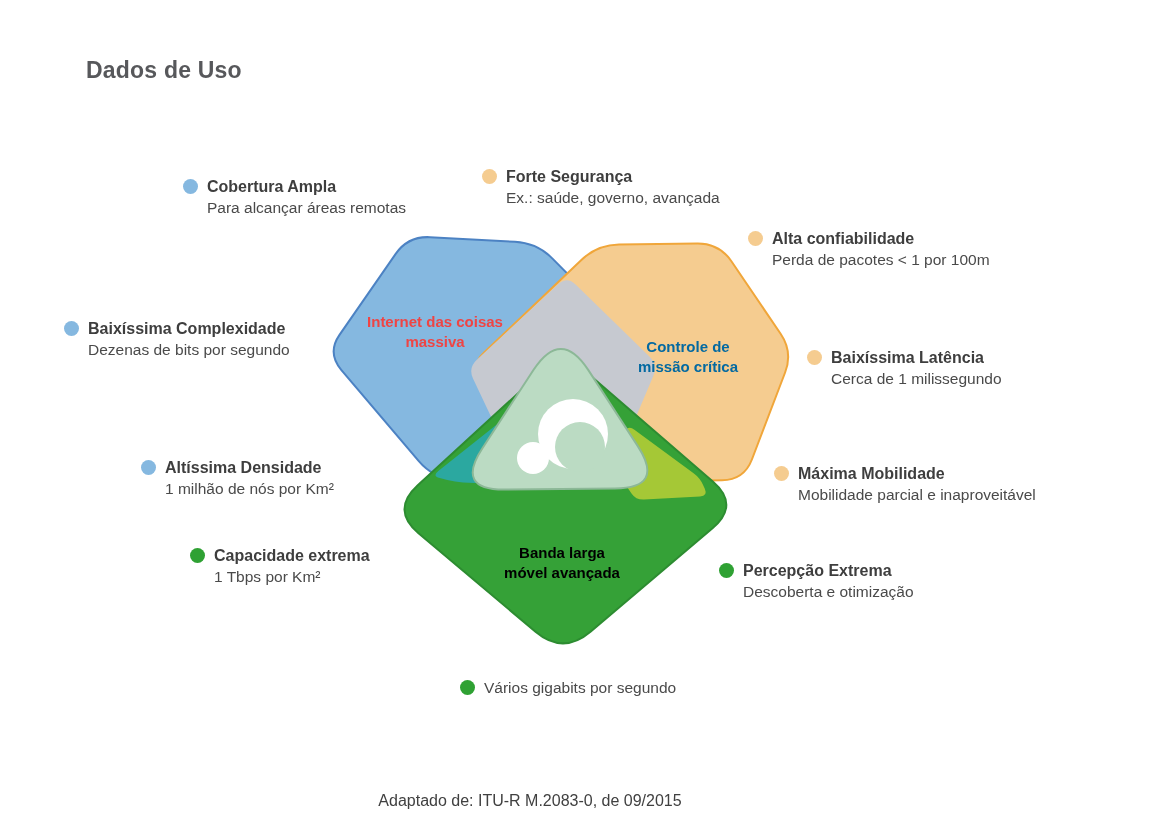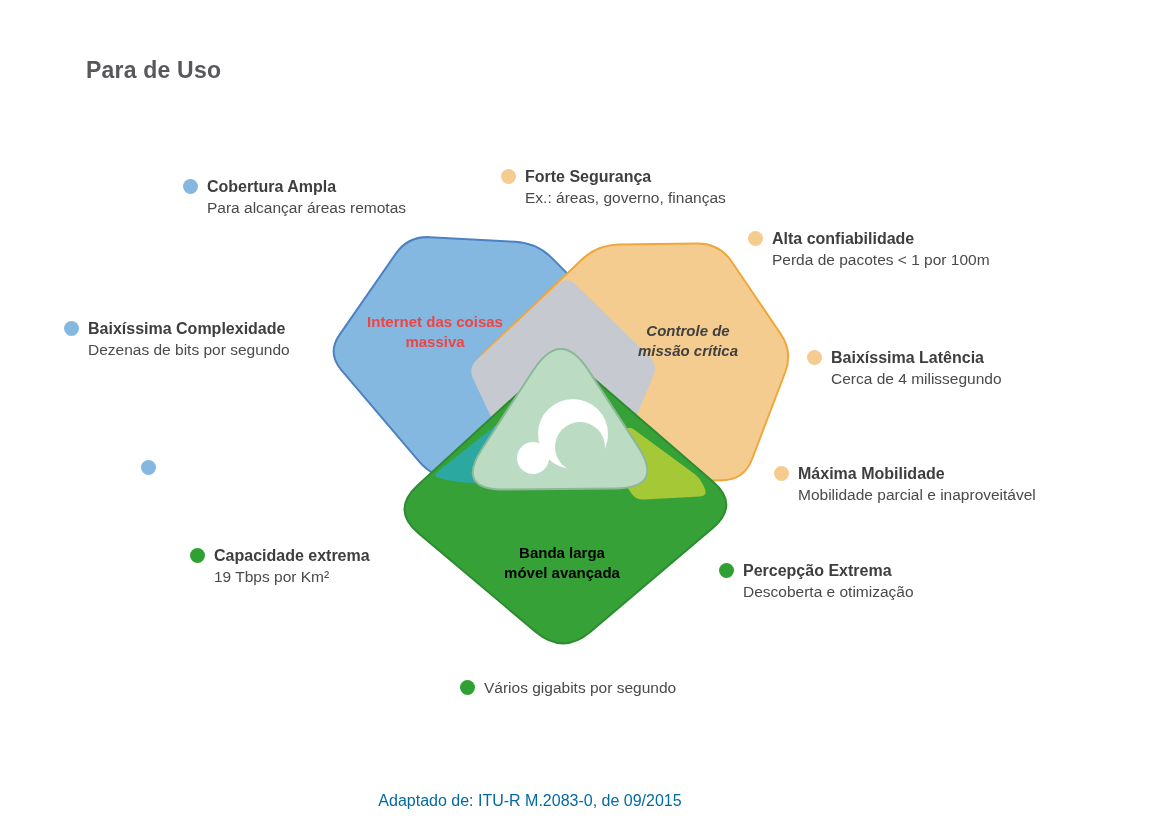--- a/index.html
+++ b/index.html
@@ -17,45 +17,45 @@
   }
   .dot{
     width:15px;height:15px;border-radius:50%;flex:0 0 auto;margin-top:3px;
   }
   .cat-blue{background:#85b8e0;}
   .cat-orange{background:#f5cc90;}
   .cat-green{background:#2fa133;}
   .feature .ft{font-size:16px;font-weight:bold;color:#3e3e3e;line-height:21px;}
   .feature .fd{font-size:15.5px;color:#4a4a4a;line-height:21px;}
   .f1{left:183px;top:176px}
-  .f2{left:501px;top:166px}
+  .f2{left:482px;top:166px}
   .f3{left:748px;top:228px}
   .f4{left:64px;top:318px}
   .f5{left:807px;top:347px}
   .f6{left:141px;top:457px}
   .f7{left:774px;top:463px}
   .f8{left:190px;top:545px}
   .f9{left:719px;top:560px}
   .f10{left:460px;top:677px}
   .region-label{
     position:absolute;width:220px;text-align:center;font-weight:bold;
     font-size:15px;line-height:20px;pointer-events:none;
   }
   .rl-blue{left:325px;top:312px;color:#ef4444;}
-  .rl-orange{left:578px;top:321px;color:#404040;font-style:italic;}
+  .rl-orange{left:578px;top:337px;color:#0369a1;}
   .rl-green{left:452px;top:543px;color:#000000;}
   .footer{
     position:absolute;left:0;top:792px;width:1060px;text-align:center;
-    font-size:16px;color:#0369a1;
+    font-size:16px;color:#404040;
   }
 </style>
 </head>
 <body>
 
-<div class="page-title">Para de Uso</div>
+<div class="page-title">Dados de Uso</div>
 
 <svg class="venn-svg" viewBox="0 0 1150 837">
   <path id="hex-blue" fill="#85b8e0" stroke="#4c82c3" stroke-width="2" d="M395.5,254.1 Q408,236 430.0,237.2 L515.0,241.8 Q537,243 552.5,258.6 L642.5,349.4 Q658,365 651.1,385.9 L621.9,474.1 Q615,495 593.1,493.0 L454.9,480.0 Q433,478 418.8,461.2 L341.2,369.8 Q327,353 339.5,334.9 Z"></path>
   <path id="hex-orange" fill="#f5cc90" stroke="#f0a63a" stroke-width="2" d="M581.1,260.2 Q597,245 619.0,244.6 L697.0,243.4 Q719,243 731.4,261.2 L780.6,333.8 Q793,352 785.1,372.5 L751.9,459.5 Q744,480 722.0,480.3 L634.0,481.7 Q612,482 594.8,468.3 L485.2,381.7 Q468,368 483.9,352.8 Z"></path>
   <path id="patch-gray" fill="#c6c9d0" d="M558.2,284.2 Q567,276 575.6,284.4 L649.4,356.6 Q658,365 653.3,376.0 L614.7,467.0 Q610,478 598.7,482.1 L574.3,490.9 Q563,495 551.8,490.6 L531.2,482.4 Q520,478 514.9,467.2 L473.1,378.8 Q468,368 476.8,359.8 Z"></path>
   <path id="diamond-green" fill="#35a137" stroke="#2d8c31" stroke-width="2" d="M536.5,376.4 Q563,352 590.2,375.5 L712.8,481.5 Q740,505 712.5,528.3 L590.5,631.7 Q563,655 535.5,631.8 L418.5,533.2 Q391,510 417.5,485.6 Z"></path>
   <path id="patch-teal" fill="#2ba8a0" d="M439.7,478.0 Q432,476 438.3,471.0 L498.7,423.0 Q505,418 510.5,423.8 L537.5,452.2 Q543,458 543.0,466.0 L543.0,478.0 Q543,486 535.0,485.6 L463.0,482.4 Q455,482 447.3,480.0 Z"></path>
   <path id="patch-olive" fill="#a5c836" d="M624.5,432.2 Q628,425 634.4,429.7 L693.6,473.3 Q700,478 703.2,485.3 L704.8,488.7 Q708,496 700.0,496.4 L644.0,499.6 Q636,500 631.5,493.4 L614.5,468.6 Q610,462 613.5,454.8 Z"></path>
   <path id="tri-center" fill="#bbdbc3" stroke="#8cb897" stroke-width="2" d="M533.6,369.8 Q561,328 588.2,369.9 L637.8,446.1 Q665,488 615.0,488.5 L505.0,489.5 Q455,490 482.4,448.2 Z"></path>
   <g transform="translate(563,440)">
@@ -82,59 +82,63 @@
   <span class="dot cat-blue"></span>
   <div>
       <div class="ft">Cobertura Ampla</div>
        <div class="fd">Para alcançar áreas remotas</div>
     </div>
 </div>
 <div class="feature f2">
   <span class="dot cat-orange"></span>
   <div>
       <div class="ft">Forte Segurança</div>
-       <div class="fd">Ex.: áreas, governo, finanças</div>
+       <div class="fd">Ex.: saúde, governo, avançada</div>
     </div>
 </div>
 <div class="feature f3">
   <span class="dot cat-orange"></span>
   <div>
       <div class="ft">Alta confiabilidade</div>
        <div class="fd">Perda de pacotes &lt; 1 por 100m</div>
     </div>
 </div>
 <div class="feature f4">
   <span class="dot cat-blue"></span>
   <div>
       <div class="ft">Baixíssima Complexidade</div>
        <div class="fd">Dezenas de bits por segundo</div>
     </div>
 </div>
 <div class="feature f5">
   <span class="dot cat-orange"></span>
   <div>
       <div class="ft">Baixíssima Latência</div>
-       <div class="fd">Cerca de 4 milissegundo</div>
+       <div class="fd">Cerca de 1 milissegundo</div>
     </div>
 </div>
 <div class="feature f6">
   <span class="dot cat-blue"></span>
+  <div>
+      <div class="ft">Altíssima Densidade</div>
+       <div class="fd">1 milhão de nós por Km²</div>
+    </div>
 </div>
 <div class="feature f7">
   <span class="dot cat-orange"></span>
   <div>
       <div class="ft">Máxima Mobilidade</div>
        <div class="fd">Mobilidade parcial e inaproveitável</div>
     </div>
 </div>
 <div class="feature f8">
   <span class="dot cat-green"></span>
   <div>
       <div class="ft">Capacidade extrema</div>
-       <div class="fd">19 Tbps por Km²</div>
+       <div class="fd">1 Tbps por Km²</div>
     </div>
 </div>
 <div class="feature f9">
   <span class="dot cat-green"></span>
   <div>
       <div class="ft">Percepção Extrema</div>
        <div class="fd">Descoberta e otimização</div>
     </div>
 </div>
 <div class="feature f10">

